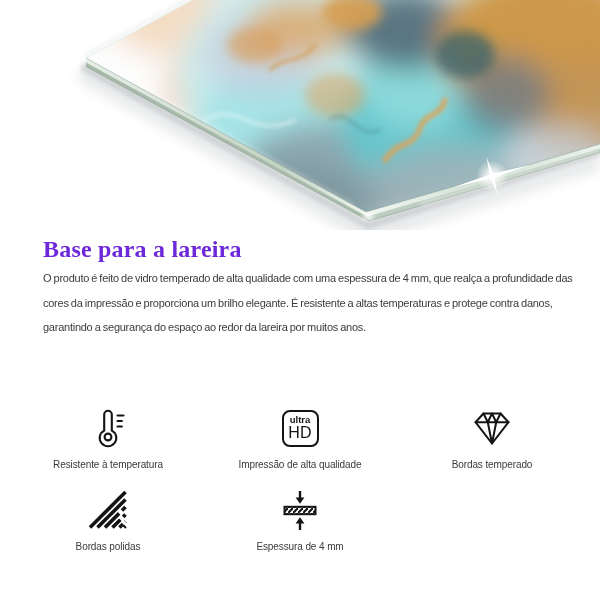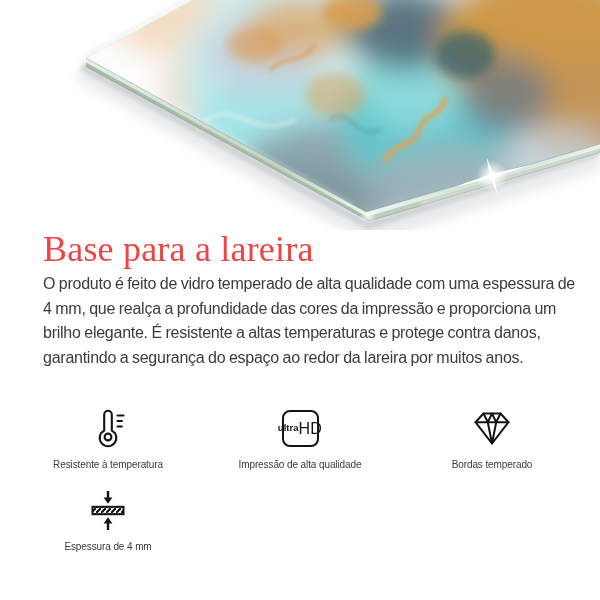--- a/index.html
+++ b/index.html
@@ -9,46 +9,46 @@
     font-family: "Liberation Sans", sans-serif; overflow: hidden;
   }
   .page { position: relative; width: 600px; height: 600px; background:#fff; }
 
   
   .hero { position: absolute; top: 0; left: 0; width: 600px; height: 230px; display: block; }
 
   
   .content { position: absolute; left: 43px; top: 230px; width: 536px; }
   .title {
-    font-family: "Liberation Serif", serif; font-weight: 400;
-    font-size: 36px; line-height: 34px; color: #ef4444;
+    font-family: "Liberation Serif", serif; font-weight: 700;
+    font-size: 24px; line-height: 34px; color: #6d28d9;
     margin: 2px 0 0 0; letter-spacing: 0.2px;
   }
   .title span { display: block; }
   .desc {
-    margin: 6px 0 0 0; width: 536px;
-    font-size: 16px; line-height: 24.5px; color: #3c3c3c;
+    margin: 0 0 0 0; width: 536px;
+    font-size: 11px; line-height: 24.5px; color: #3c3c3c;
     letter-spacing: -0.25px; word-spacing: -0.6px;
   }
 
   
   .features {
     position: absolute; top: 406px; left: 0; width: 600px;
     display: grid; grid-template-columns: repeat(3, 1fr);
     row-gap: 18px; padding: 0 12px;
   }
   .feature { display: flex; flex-direction: column; align-items: center; }
   .icon-box { width: 44px; height: 44px; display: flex; align-items: center; justify-content: center; }
   .feature .label {
     margin-top: 9px; font-size: 10px; color: #3a3a3a;
     letter-spacing: -0.1px; white-space: nowrap;
   }
   .uhd-box {
     width: 37px; height: 37px; border: 2.6px solid #141414; border-radius: 8px;
-    display: flex; flex-direction: row; align-items: center; justify-content: center;
+    display: flex; flex-direction: column; align-items: center; justify-content: center;
     background: #fff;
   }
   .uhd-top { font-size: 9.5px; font-weight: 700; line-height: 1; color: #141414; }
   .uhd-hd  { font-size: 16px;  font-weight: 400; line-height: 1; color: #141414; margin-top: 1px; letter-spacing: 0.3px; }
 </style>
 </head>
 <body>
 
 <div class="page">
 
@@ -190,20 +190,35 @@
             <path d="M13.5 7.5 H30.5 L38.5 16.2 L22 37.5 L5.5 16.2 Z"></path>
             <path d="M5.5 16.2 H38.5"></path>
             <path d="M13.5 7.5 L17.8 16.2 L22 7.5 L26.2 16.2 L30.5 7.5"></path>
             <path d="M17.8 16.2 L22 37.5 L26.2 16.2"></path>
           </g>
         </svg>
       </div>
       <div class="label">Bordas temperado</div>
     </div>
 
+    <div class="feature">
+      <div class="icon-box">
+        <svg width="44" height="44" viewBox="0 0 44 44">
+          <g stroke="#141414" stroke-width="3.6">
+            <line x1="4" y1="39.5" x2="39.5" y2="4"></line>
+            <line x1="11.5" y1="39.5" x2="39.5" y2="11.5"></line>
+            <line x1="19" y1="39.5" x2="39.5" y2="19" stroke-dasharray="20 4"></line>
+            <line x1="26.5" y1="39.5" x2="39.5" y2="26.5" stroke-dasharray="11 4"></line>
+            <line x1="33.5" y1="39.5" x2="39.5" y2="33.5" stroke-dasharray="5 3"></line>
+            <line x1="38" y1="39.5" x2="39.5" y2="38"></line>
+          </g>
+        </svg>
+      </div>
+      <div class="label">Bordas polidas</div>
+    </div>
 
     <div class="feature">
       <div class="icon-box">
         <svg width="44" height="44" viewBox="0 0 44 44">
           <defs>
             <pattern id="hatchP" width="5" height="5" patternUnits="userSpaceOnUse">
               <line x1="0" y1="5" x2="5" y2="0" stroke="#141414" stroke-width="2.2"></line>
             </pattern>
           </defs>
           <g fill="#141414">

